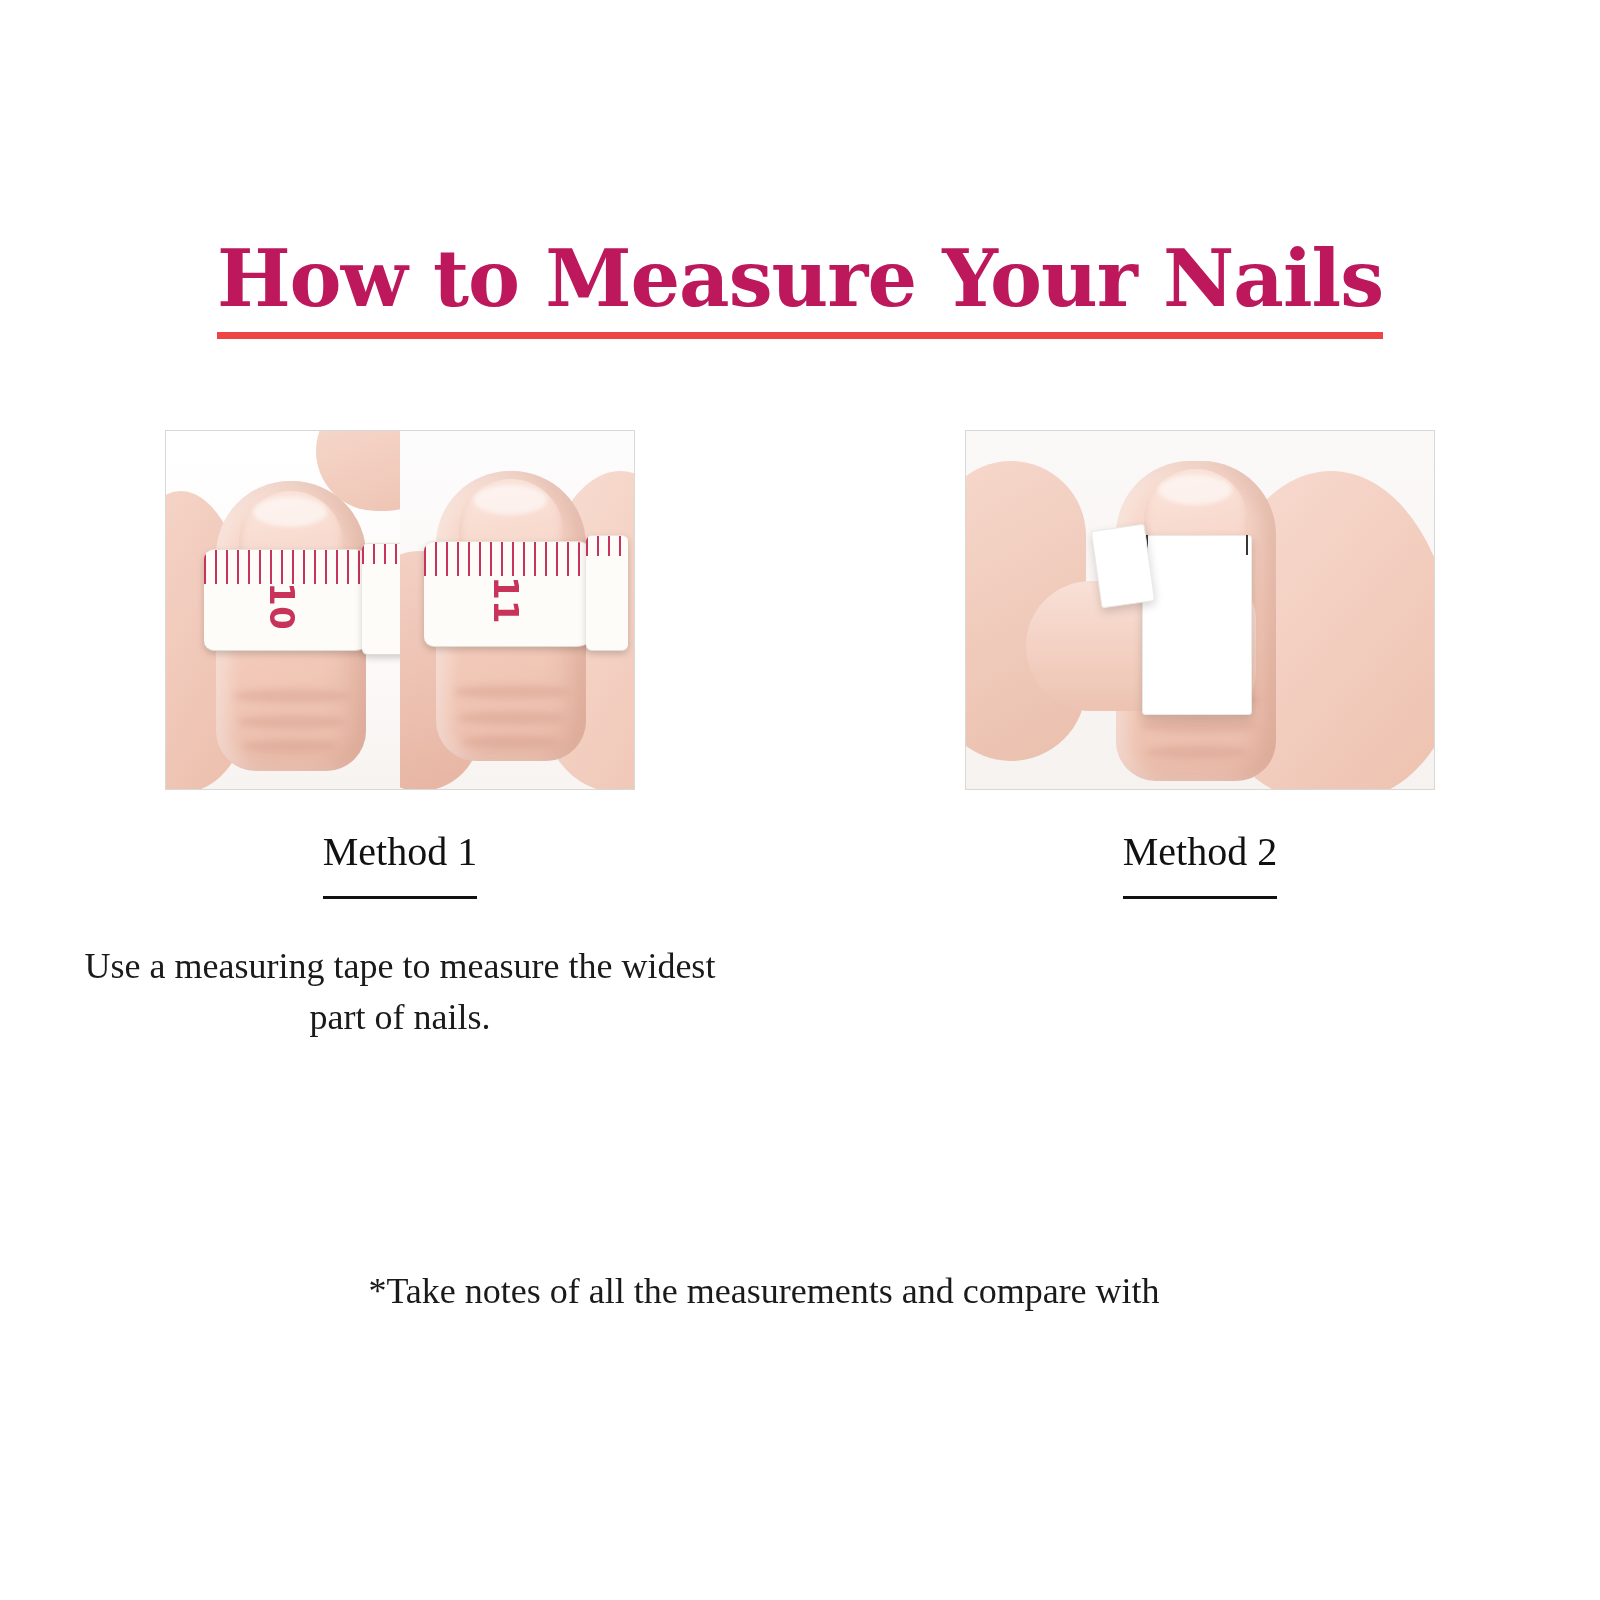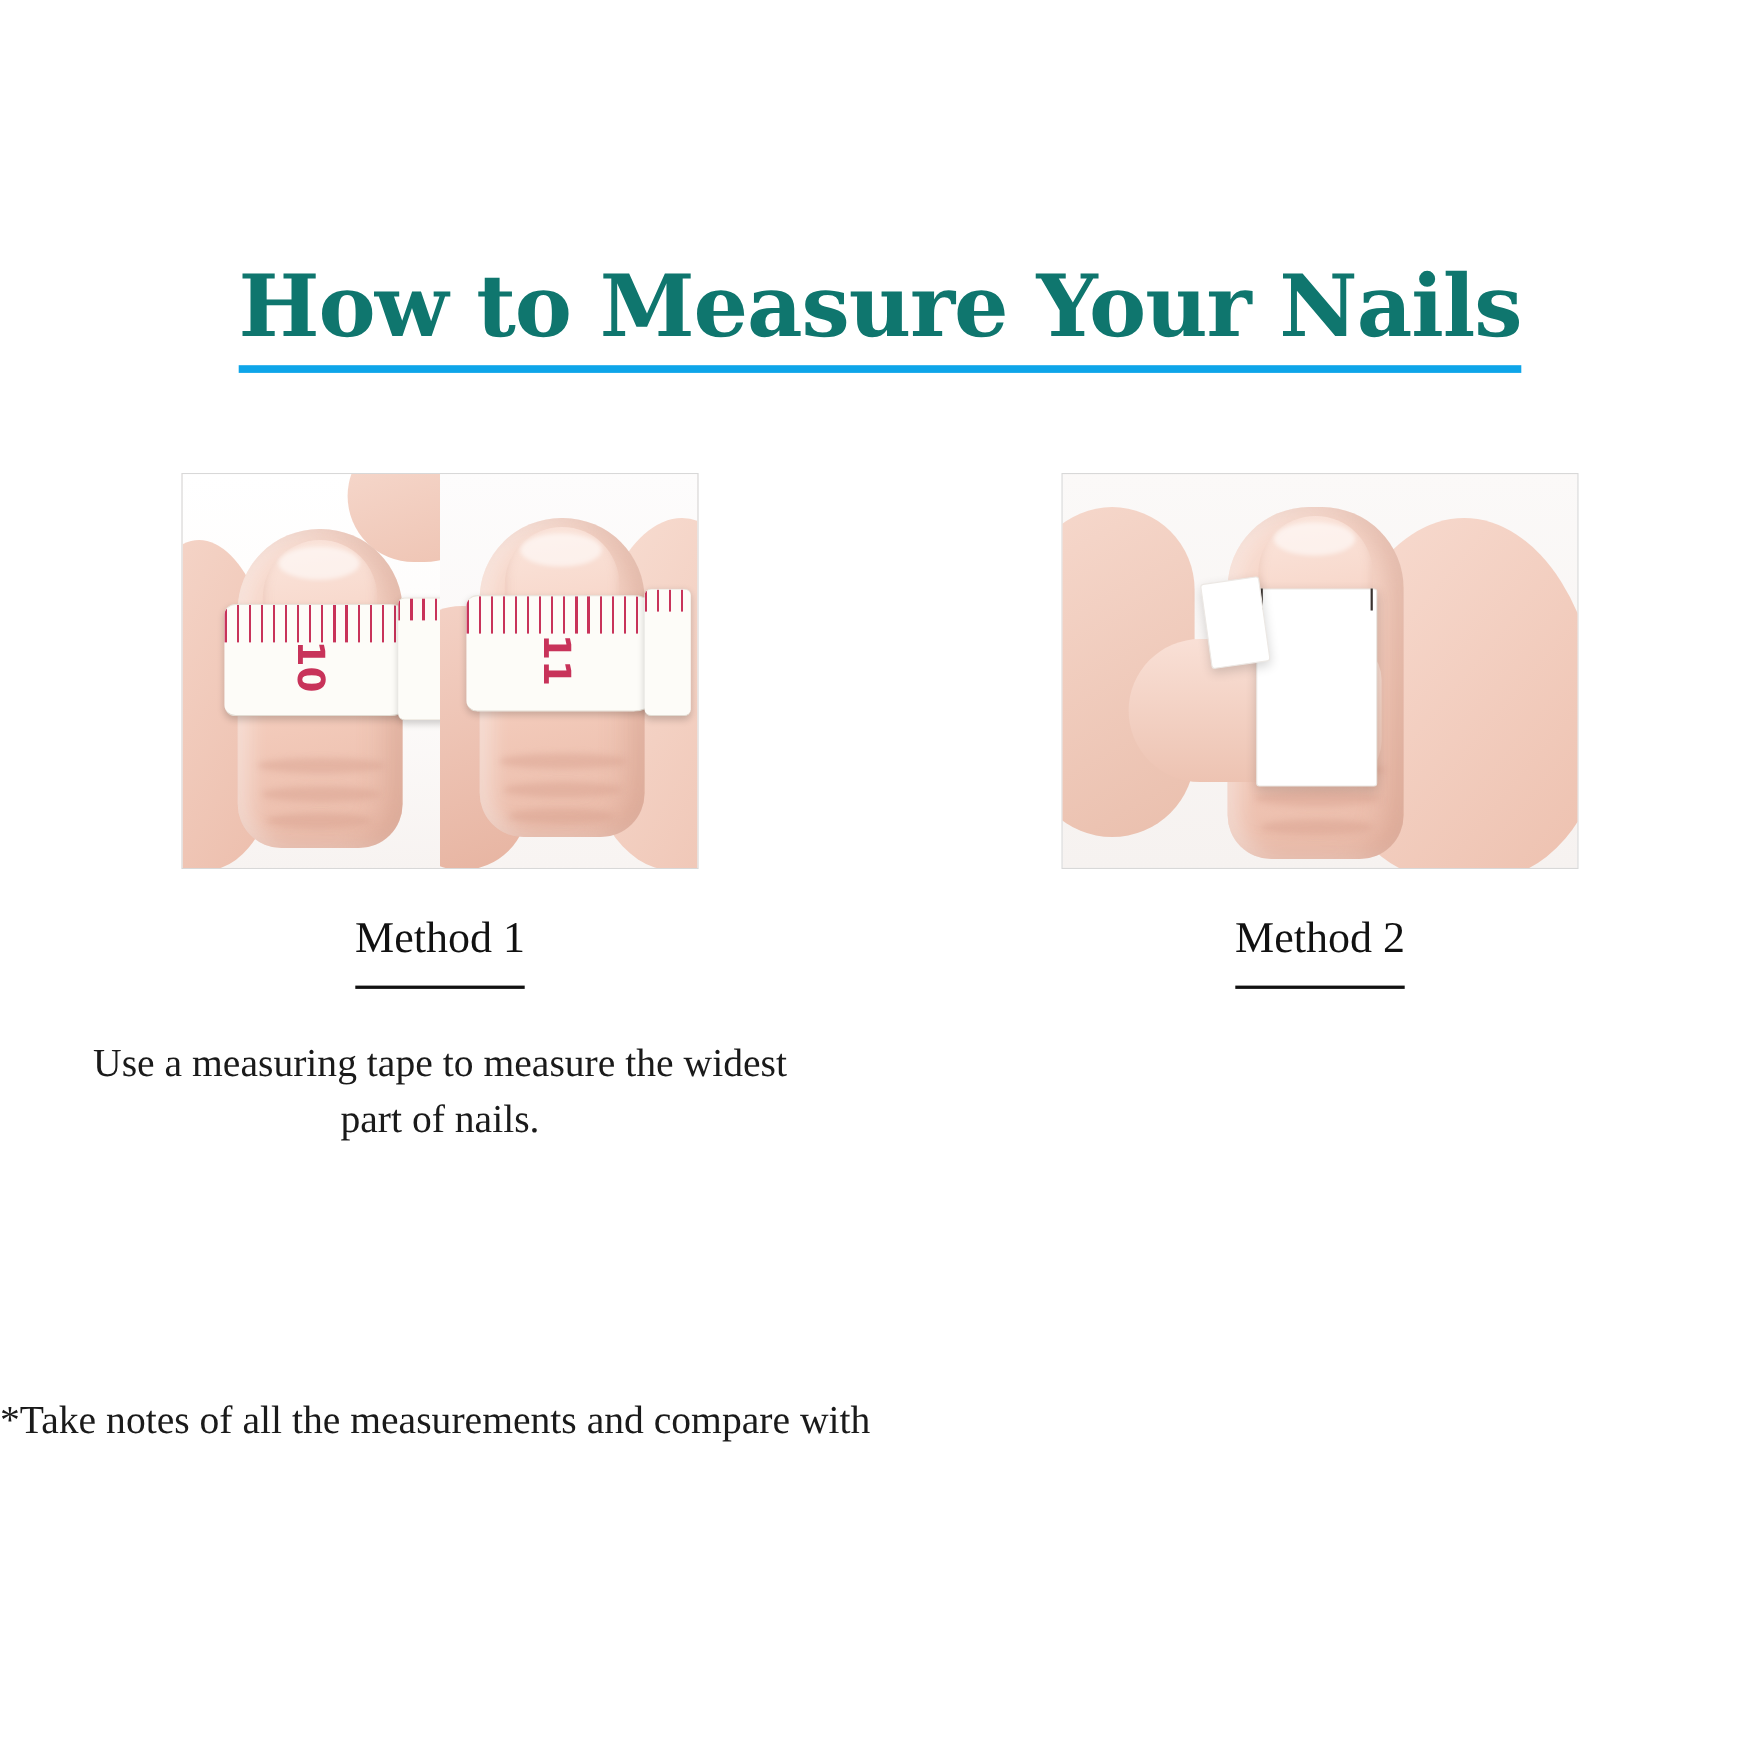--- a/index.html
+++ b/index.html
@@ -29,23 +29,23 @@
     width: 1600px;
     text-align: center;
   }
   .title {
     display: inline-block;
     font-family: "DejaVu Serif", serif;
     font-weight: 700;
     font-size: 78px;
     letter-spacing: -1px;
     line-height: 1.0;
-    color: #0f766e;
+    color: #be185d;
     padding-bottom: 14px;
-    border-bottom: 7px solid #0ea5e9;
+    border-bottom: 7px solid #ef4444;
     white-space: nowrap;
   }
 
   
   .columns {
     position: absolute;
     top: 430px;
     left: 0;
     width: 1600px;
     display: flex;
@@ -182,20 +182,21 @@
     color: #1a1a1a;
     max-width: 700px;
   }
 
   
   .footnote {
     position: absolute;
     top: 1265px;
     left: 0;
     width: 1528px;
+    text-align: center;
     font-size: 36px;
     line-height: 1.45;
     color: #1a1a1a;
   }
   .footnote .u {
     border-bottom: 2px solid #1a1a1a;
     padding-bottom: 2px;
   }
 </style>
 </head>

